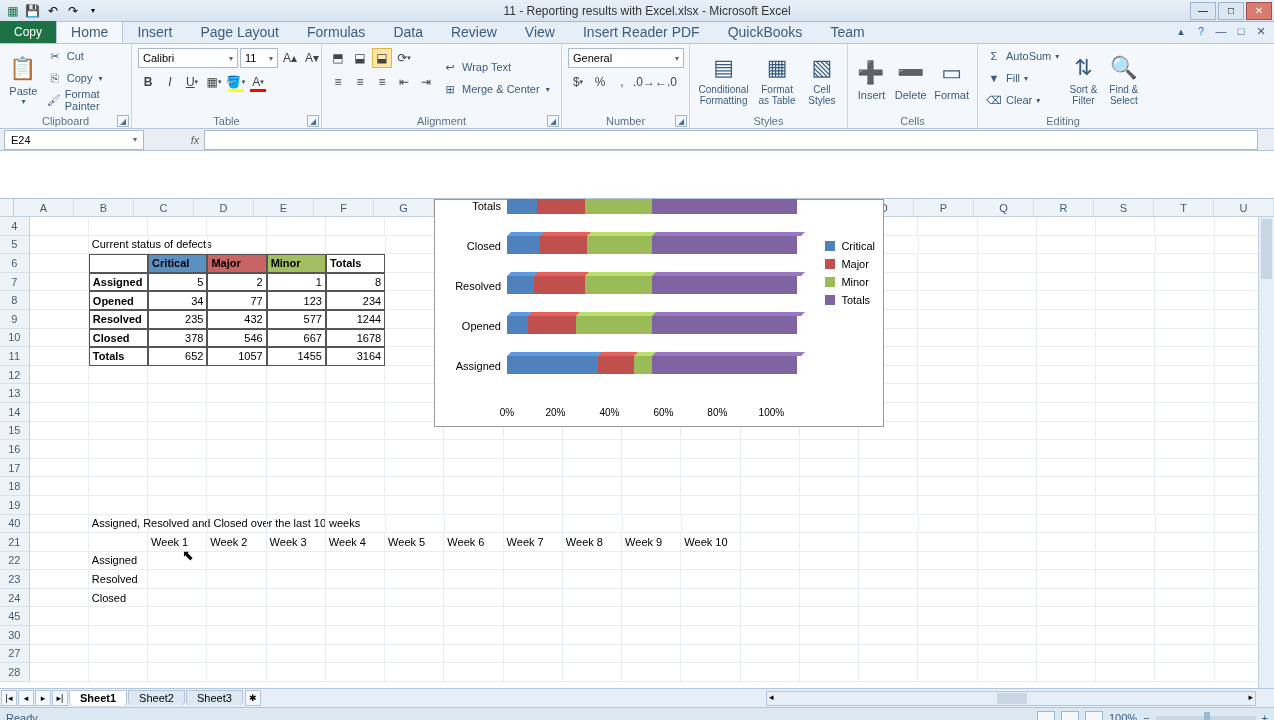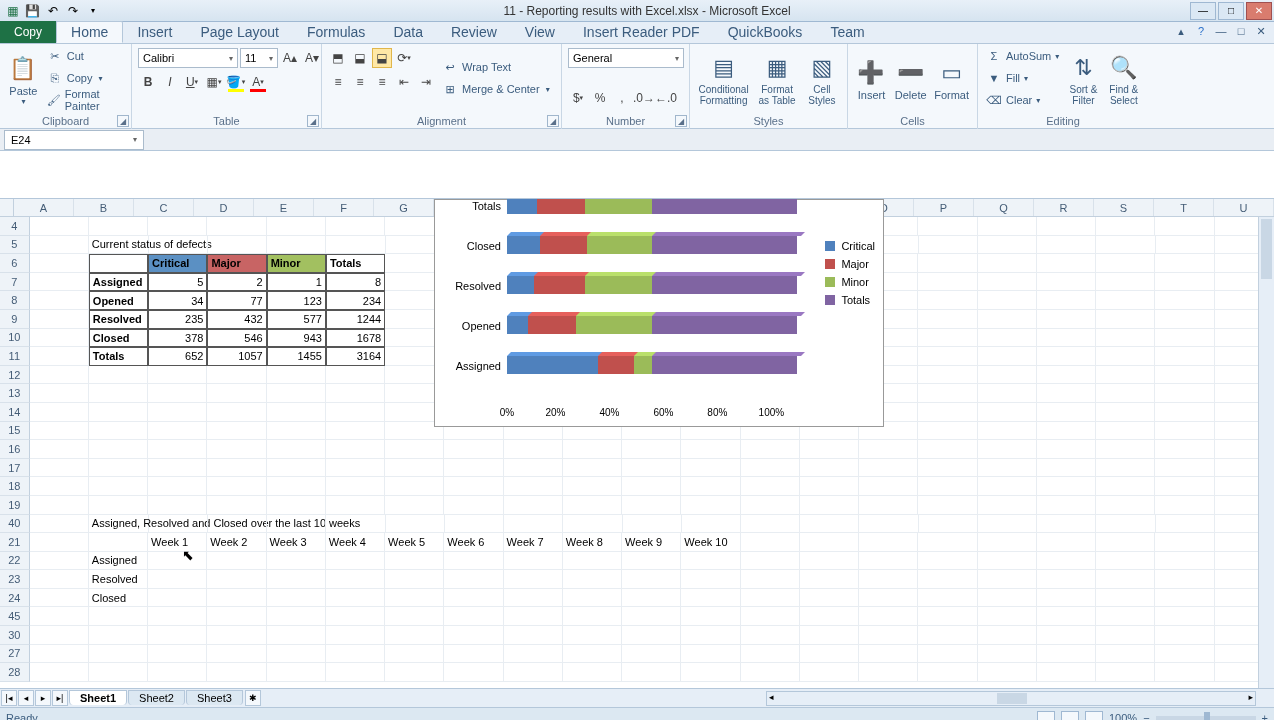--- a/index.html
+++ b/index.html
@@ -237,21 +237,21 @@
             <span>Merge &amp; Center</span>
             <span style="font-size:8px;margin-left:2px">▾</span>
           </div>
       </div>
     </div>
     <div class="group-label">Alignment</div>
     <div class="dlg-launcher">◢</div>
   </div>
 
   <div class="group" style="width:128px">
-    <div class="group-body" style="flex-direction:column;gap:20px;padding-top:2px">
+    <div class="group-body" style="flex-direction:column;gap:4px;padding-top:2px">
       <div class="combo" style="width:116px">
           <span>General</span>
           <span class="drop">▾</span>
         </div>
       <div class="toolrow">
         <div class="tbtn">$<span style="font-size:7px">▾</span></div>
         <div class="tbtn">%</div>
         <div class="tbtn">,</div>
         <div class="tbtn">.0→</div>
         <div class="tbtn">←.0</div>
@@ -327,20 +327,26 @@
     </div>
     <div class="group-label">Editing</div>
   </div>
 </div>
 
 <div class="fbar-row">
   <div class="namebox">
       <span>E24</span>
       <span class="drop">▾</span>
     </div>
+  <div class="fx-area">
+    <div class="fx-btn" style="visibility:hidden">✕</div>
+    <div class="fx-btn" style="visibility:hidden">✓</div>
+    <div class="fx-label">fx</div>
+    <div class="formula-input"></div>
+  </div>
 </div>
 <div class="fbar-tall"></div>
 
 <div class="grid-area">
   <div class="colheads">
     <div class="corner"></div>
     <div id="colheads-holder" style="display:flex;">
         <div class="ch">A</div>
         <div class="ch">B</div>
         <div class="ch">C</div>
@@ -508,21 +514,21 @@
         <div class="cell"></div>
         <div class="cell"></div>
         <div class="cell"></div>
       </div>
       <div class="row">
         <div class="rh">10</div>
         <div class="cell"></div>
         <div class="cell status-head tbl-border">Closed</div>
         <div class="cell num tbl-border">378</div>
         <div class="cell num tbl-border">546</div>
-        <div class="cell num tbl-border">943</div>
+        <div class="cell num tbl-border">667</div>
         <div class="cell num tbl-border">1678</div>
         <div class="cell"></div>
         <div class="cell"></div>
         <div class="cell"></div>
         <div class="cell"></div>
         <div class="cell"></div>
         <div class="cell"></div>
         <div class="cell"></div>
         <div class="cell"></div>
         <div class="cell"></div>

